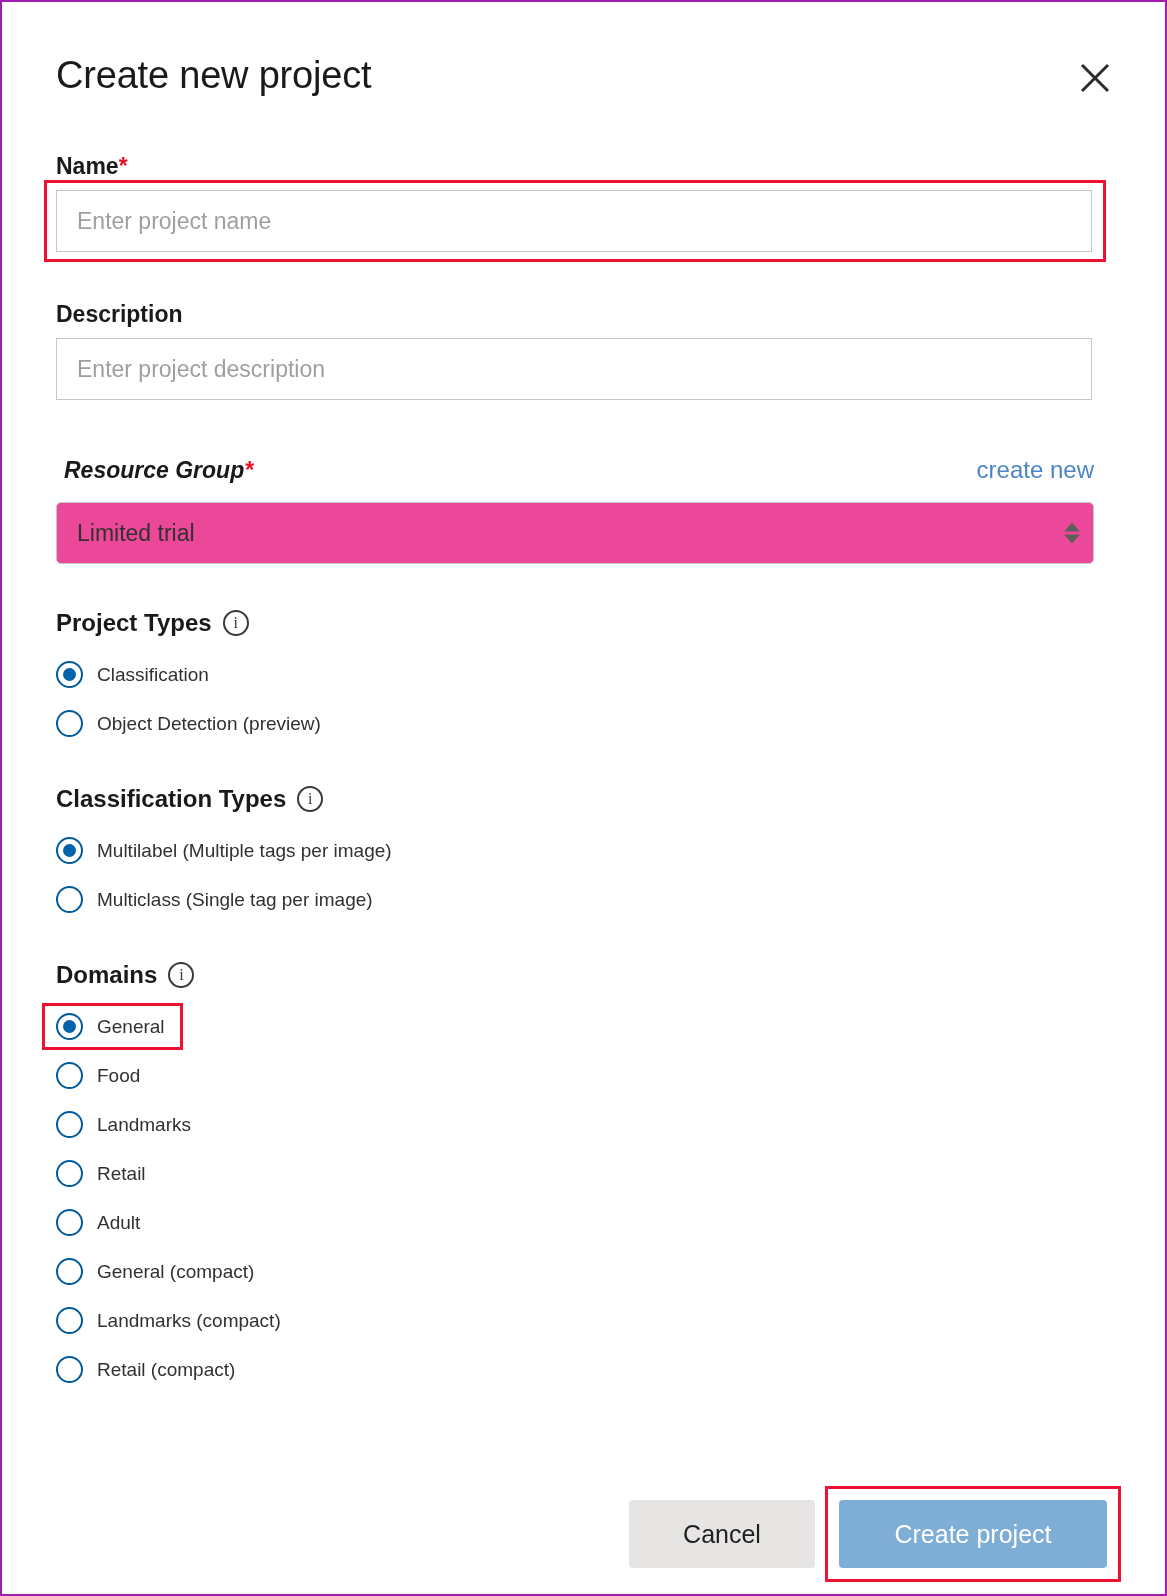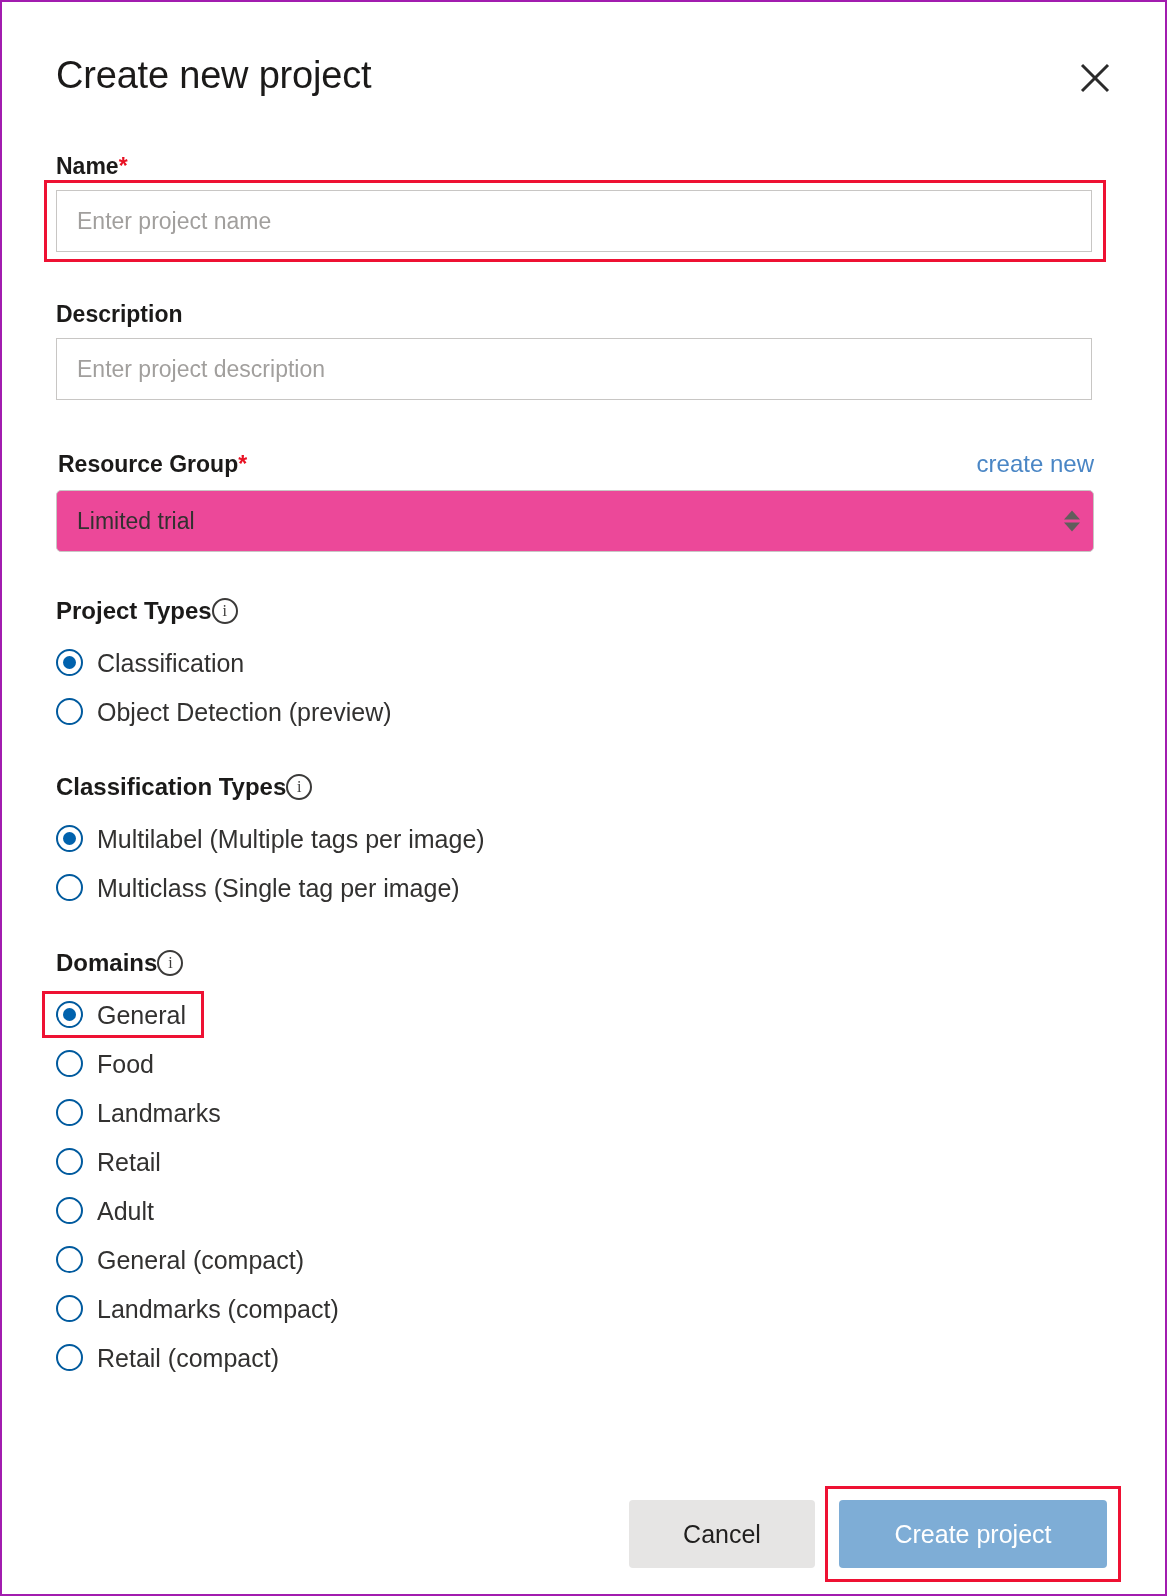--- a/index.html
+++ b/index.html
@@ -160,20 +160,21 @@
     width: 0; height: 0;
     border-left: 8px solid transparent;
     border-right: 8px solid transparent;
     border-top: 9px solid #605e5c;
   }
 
   
   .section-head {
     display: flex;
     align-items: center;
+    gap: 11px;
     margin: 0 0 12px 0;
   }
   .section-head .section-title {
     font-size: 24px;
     font-weight: bold;
     color: #1b1a19;
     line-height: 30px;
   }
   .info-icon {
     width: 26px;
@@ -216,21 +217,21 @@
   }
   .radio.checked::after {
     content: "";
     width: 13px;
     height: 13px;
     border-radius: 50%;
     background: #0062ad;
     display: block;
   }
   .radio-label {
-    font-size: 25px;
+    font-size: 19px;
     color: #323130;
     line-height: 30px;
     white-space: nowrap;
   }
 
   .group-gap { height: 36px; }
 
   
   .dlg-footer {
     position: absolute;
@@ -299,21 +300,21 @@
     </div>
 
     <div class="spacer-desc"></div>
 
     <label class="field-label">Description</label>
     <input class="text-input" type="text" placeholder="Enter project description" style="">
 
     <div class="spacer-desc"></div>
 
     <div class="rg-row">
-      <label class="field-label" style="margin:2px;"><span>Resource Group</span><span class="req-star">*</span></label>
+      <label class="field-label" style="margin:8px;font-style:italic;"><span>Resource Group</span><span class="req-star">*</span></label>
       <a class="create-new-link">create new</a>
     </div>
     <div class="select-wrap">
       <div class="select-box">
         <span>Limited trial</span>
       </div>
       <span class="spinner">
         <span class="tri-up"></span>
         <span class="tri-down"></span>
       </span>

